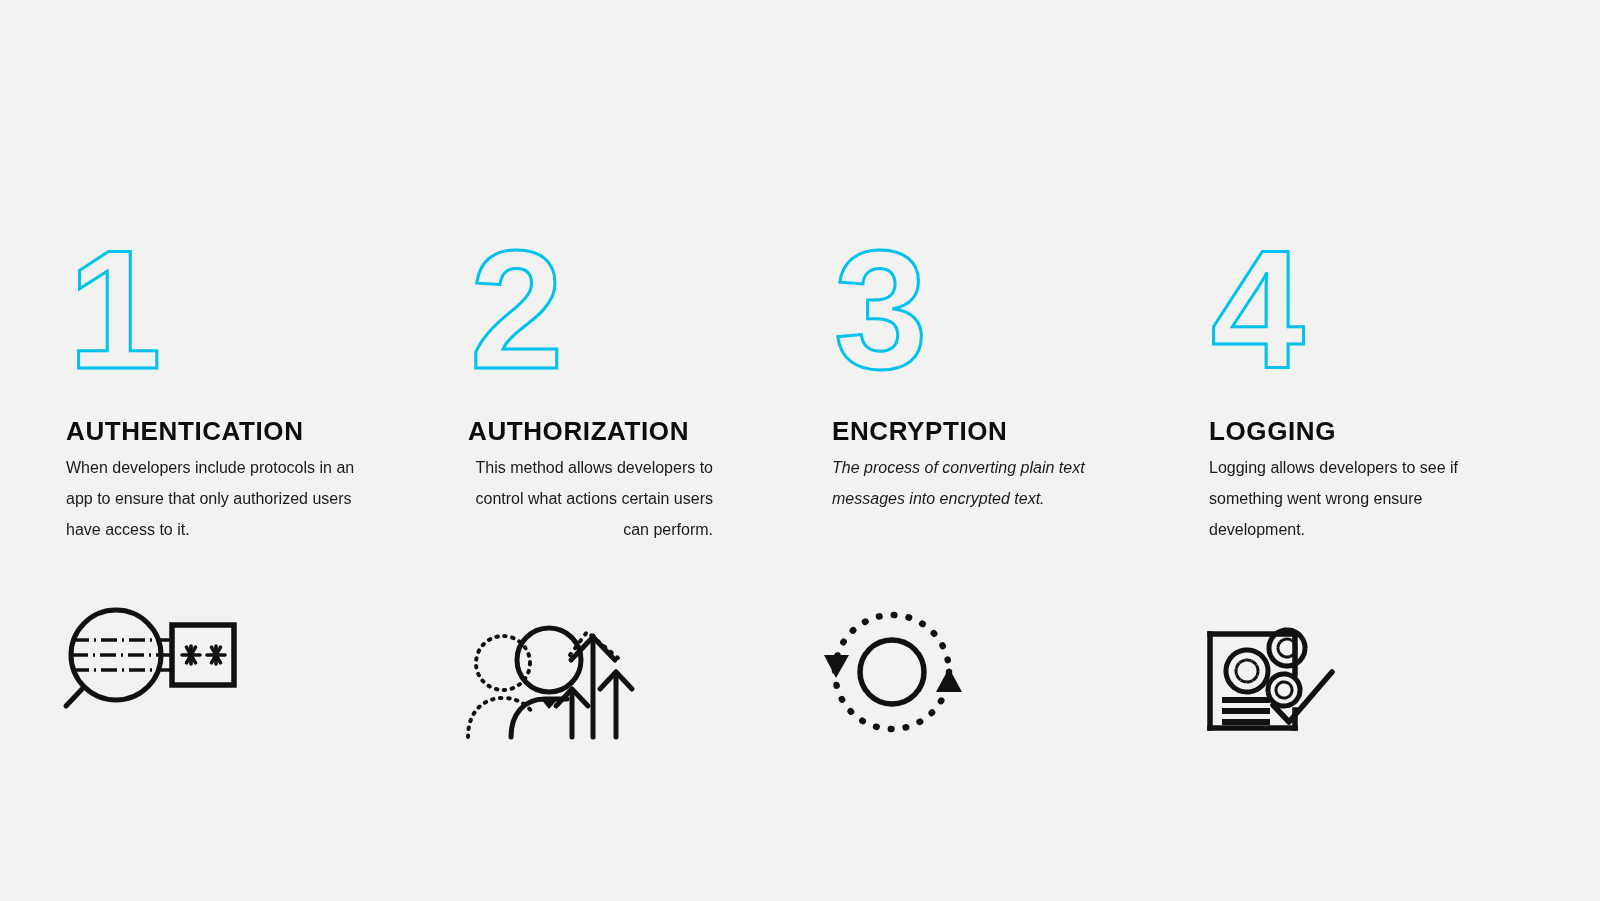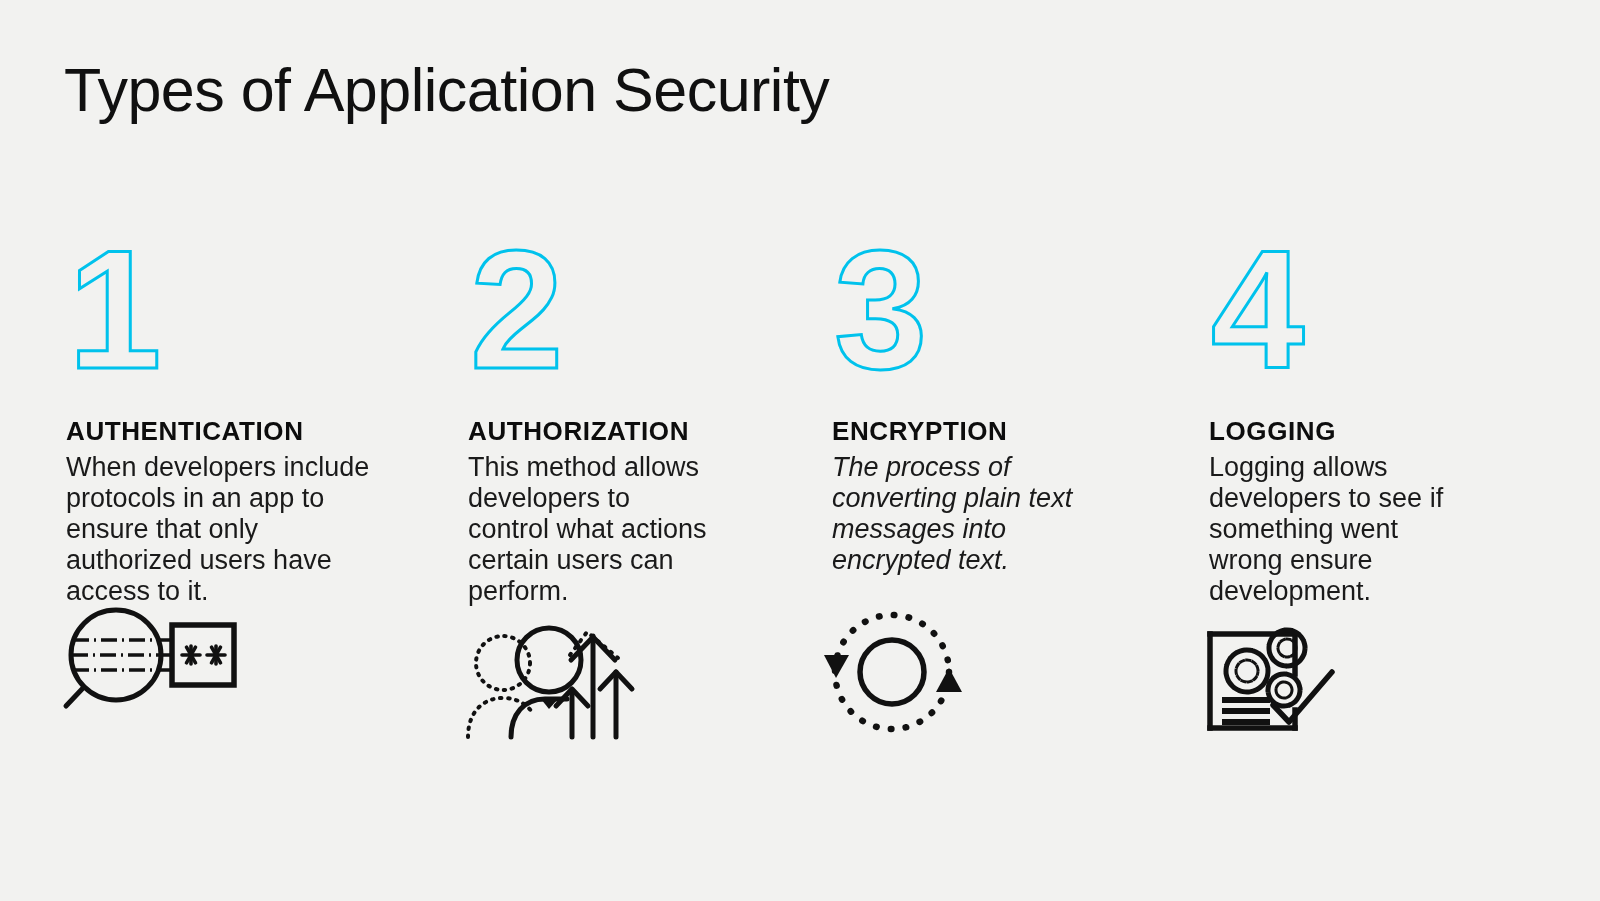--- a/index.html
+++ b/index.html
@@ -88,27 +88,27 @@
     color: #0d0d0d;
     white-space: nowrap;
     line-height: 1;
   }
 
   
   .body-copy {
     position: absolute;
     top: 214px;
     left: 2px;
-    font-size: 27px;
+    font-size: 16px;
     font-weight: 400;
     line-height: 31px;
     color: #1a1a1a;
   }
   .col-1 .body-copy { width: 312px; }
-  .col-2 .body-copy { width: 245px; }
+  .col-2 .body-copy { width: 245px; text-align: right; }
   .col-3 .body-copy { width: 292px; font-style: italic; }
   .col-4 .body-copy { width: 258px; }
 
   
   .icon-wrap {
     position: absolute;
     top: 372px;
     left: 0;
     width: 180px;
     height: 130px;
@@ -116,21 +116,20 @@
   .icon-wrap svg {
     display: block;
     overflow: visible;
   }
 </style>
 </head>
 <body>
 
 <div class="page">
 
-  <div class="title">Types of Application Security</div>
 
   <div class="columns">
 
     <div class="col col-1">
 
       <div class="numeral">
         <svg width="120" height="142" viewBox="0 0 120 142">
           <text x="4" y="130">1</text>
         </svg>
       </div>

